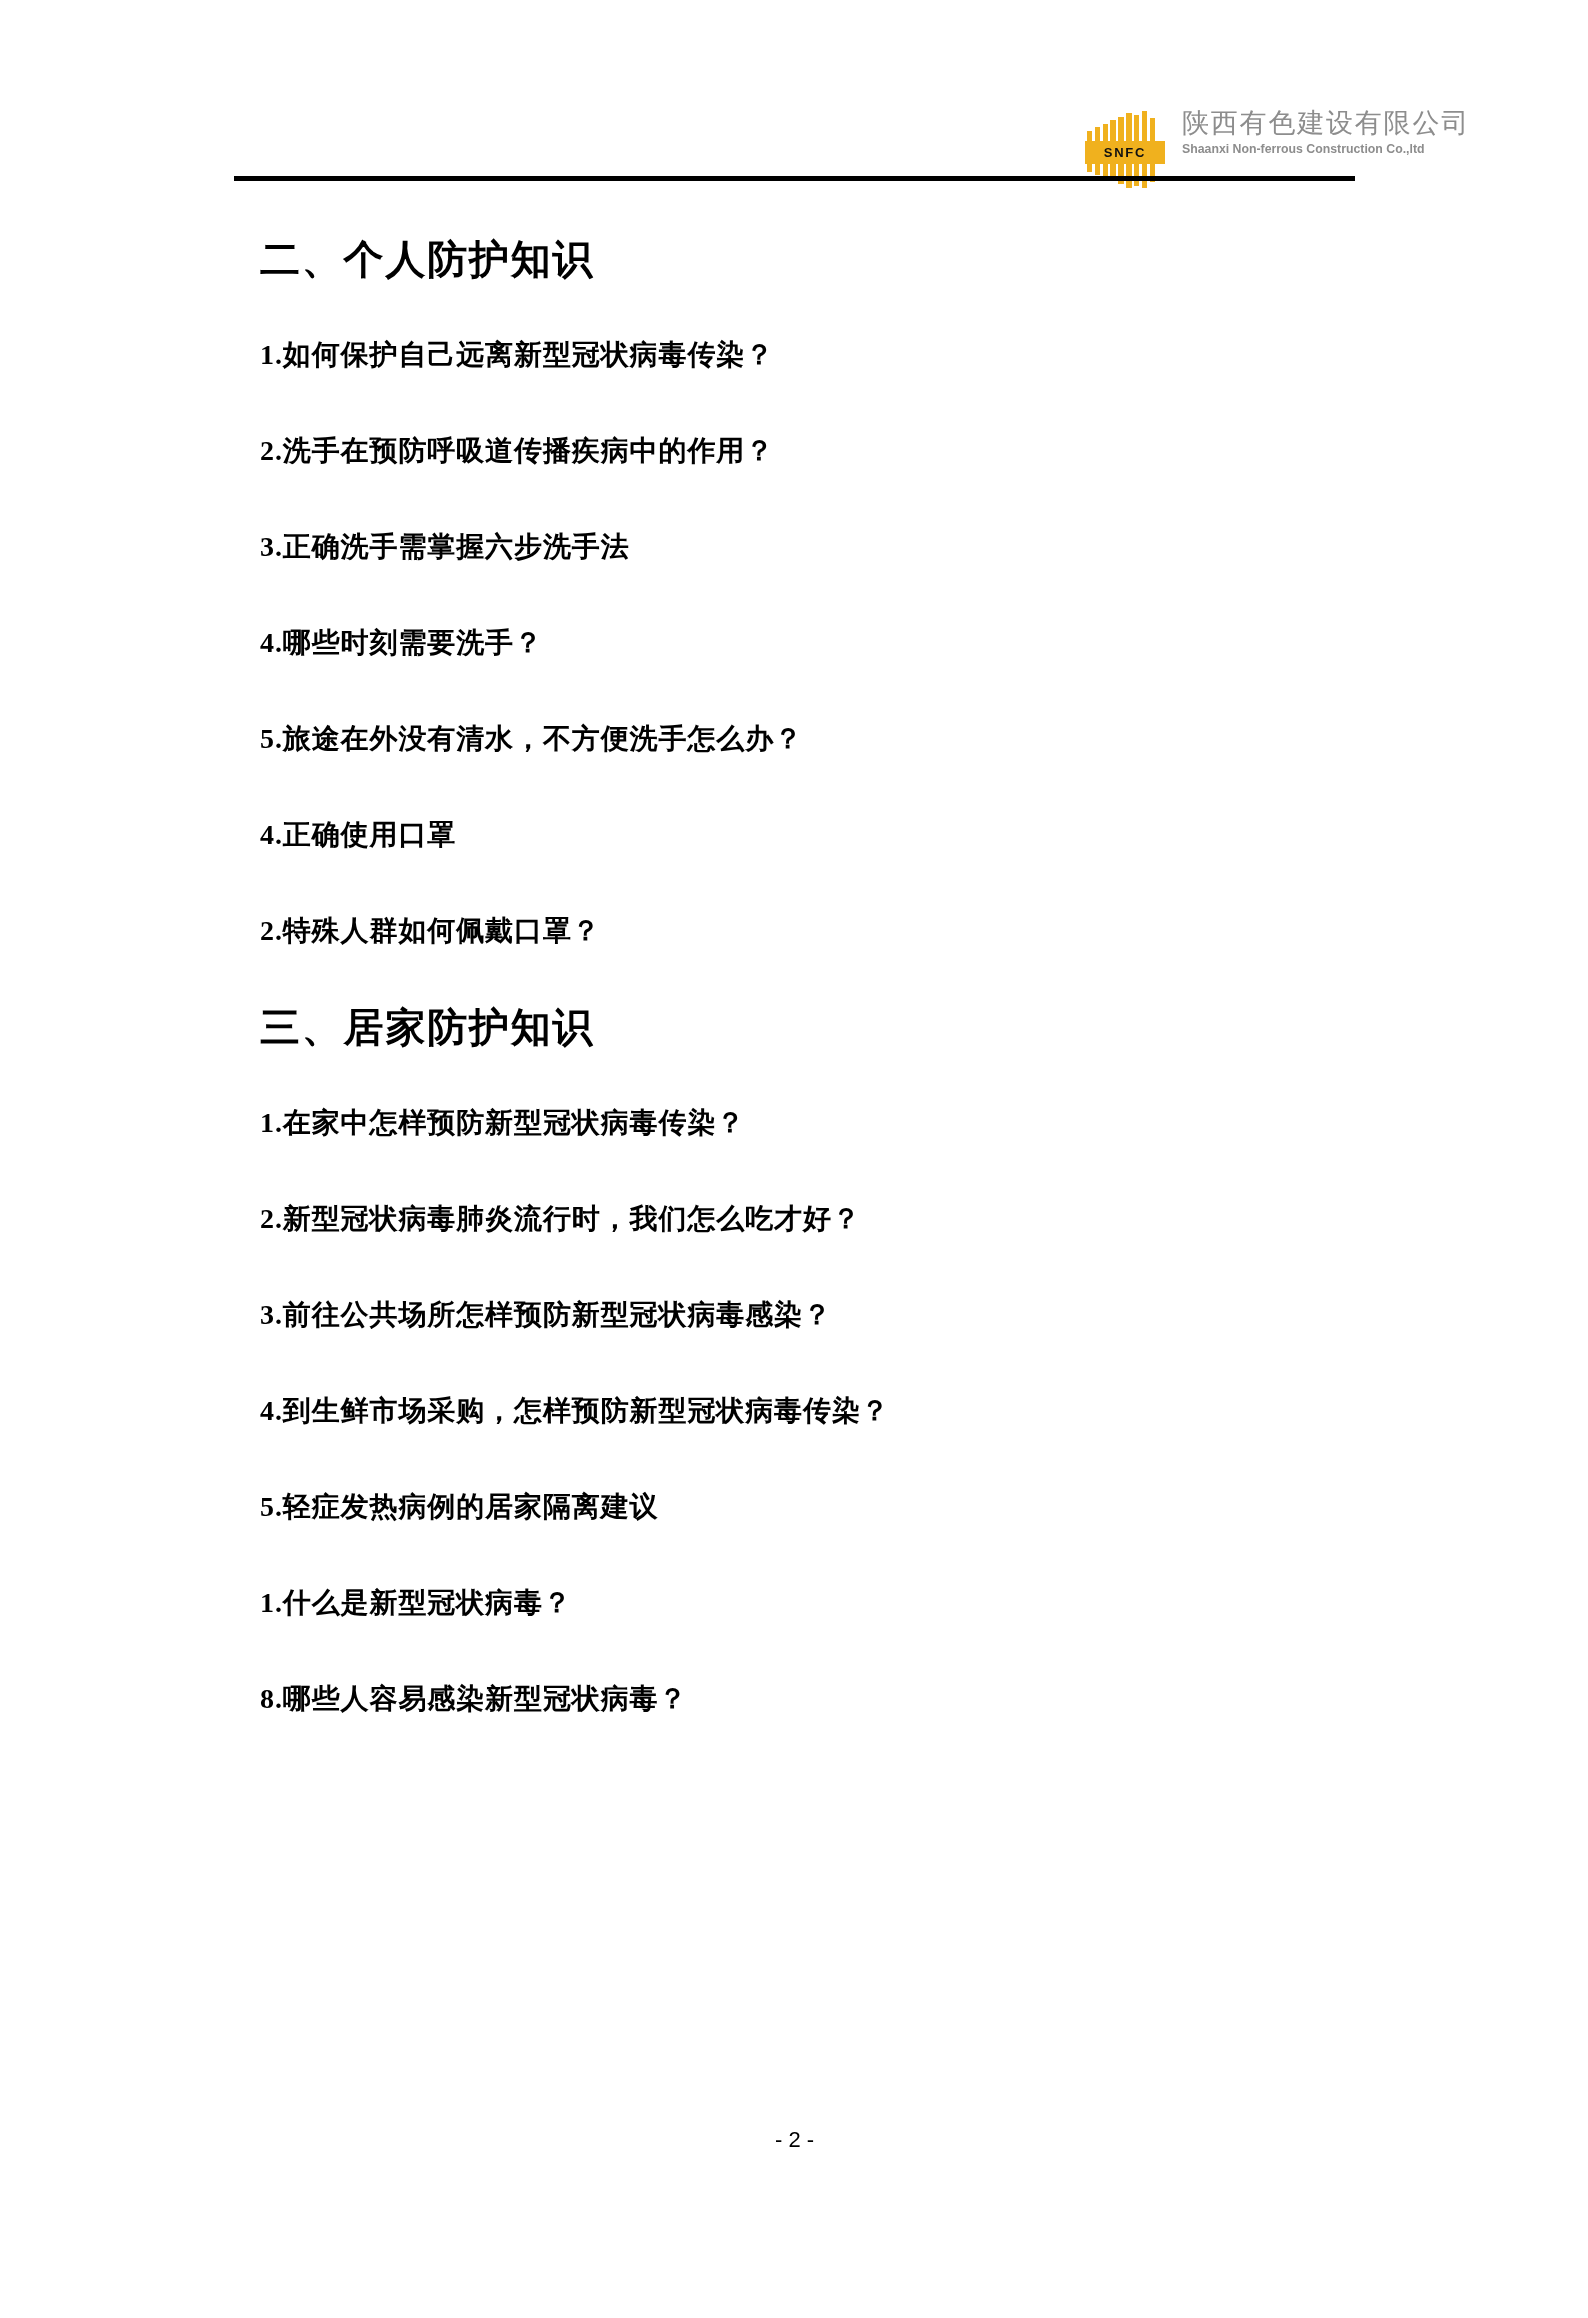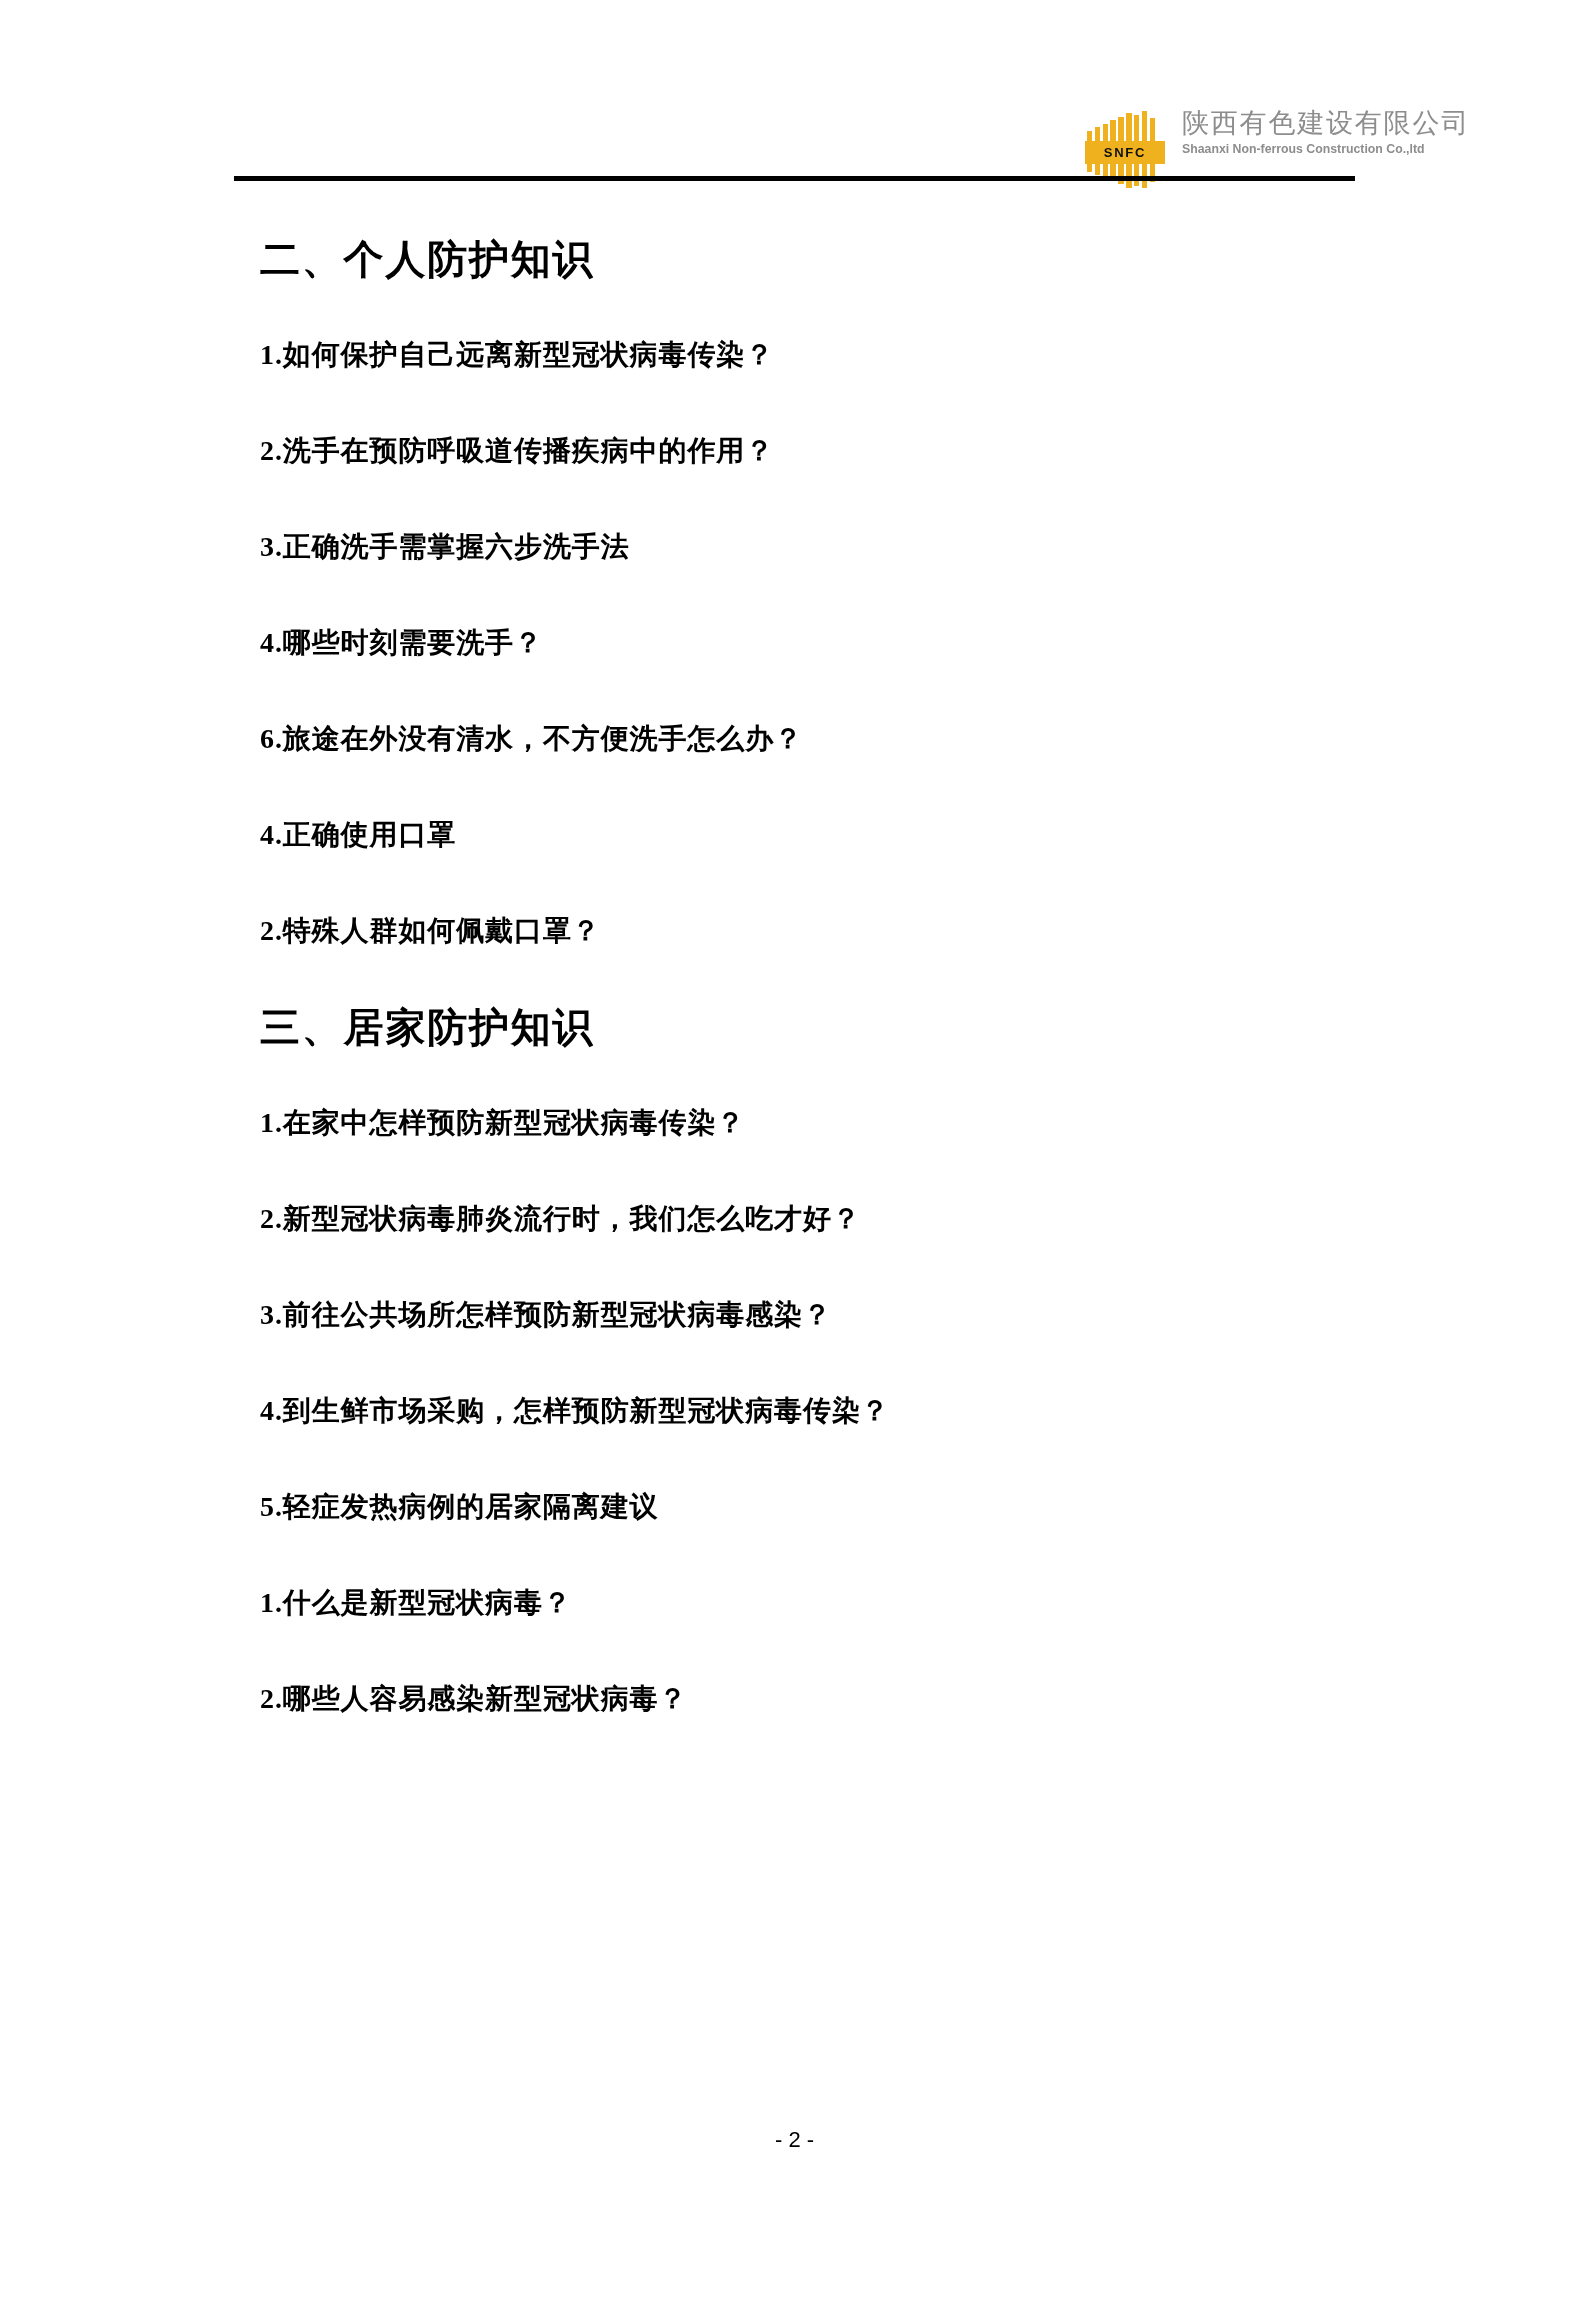--- a/index.html
+++ b/index.html
@@ -70,31 +70,31 @@
   </div>
 
   <div class="rule"></div>
 
   <main id="content">
       <div class="line h1">二、个人防护知识</div>
       <div class="line item">1.如何保护自己远离新型冠状病毒传染？</div>
       <div class="line item">2.洗手在预防呼吸道传播疾病中的作用？</div>
       <div class="line item">3.正确洗手需掌握六步洗手法</div>
       <div class="line item">4.哪些时刻需要洗手？</div>
-      <div class="line item">6.旅途在外没有清水，不方便洗手怎么办？</div>
+      <div class="line item">5.旅途在外没有清水，不方便洗手怎么办？</div>
       <div class="line item">4.正确使用口罩</div>
       <div class="line item">2.特殊人群如何佩戴口罩？</div>
       <div class="line h1">三、居家防护知识</div>
       <div class="line item">1.在家中怎样预防新型冠状病毒传染？</div>
       <div class="line item">2.新型冠状病毒肺炎流行时，我们怎么吃才好？</div>
       <div class="line item">3.前往公共场所怎样预防新型冠状病毒感染？</div>
       <div class="line item">4.到生鲜市场采购，怎样预防新型冠状病毒传染？</div>
       <div class="line item">5.轻症发热病例的居家隔离建议</div>
       <div class="line item">1.什么是新型冠状病毒？</div>
-      <div class="line item">2.哪些人容易感染新型冠状病毒？</div>
+      <div class="line item">8.哪些人容易感染新型冠状病毒？</div>
     </main>
 
   <div class="footer">
     <span>- 2 -</span>
   </div>
 
 </div>
 
 
 </body></html>

